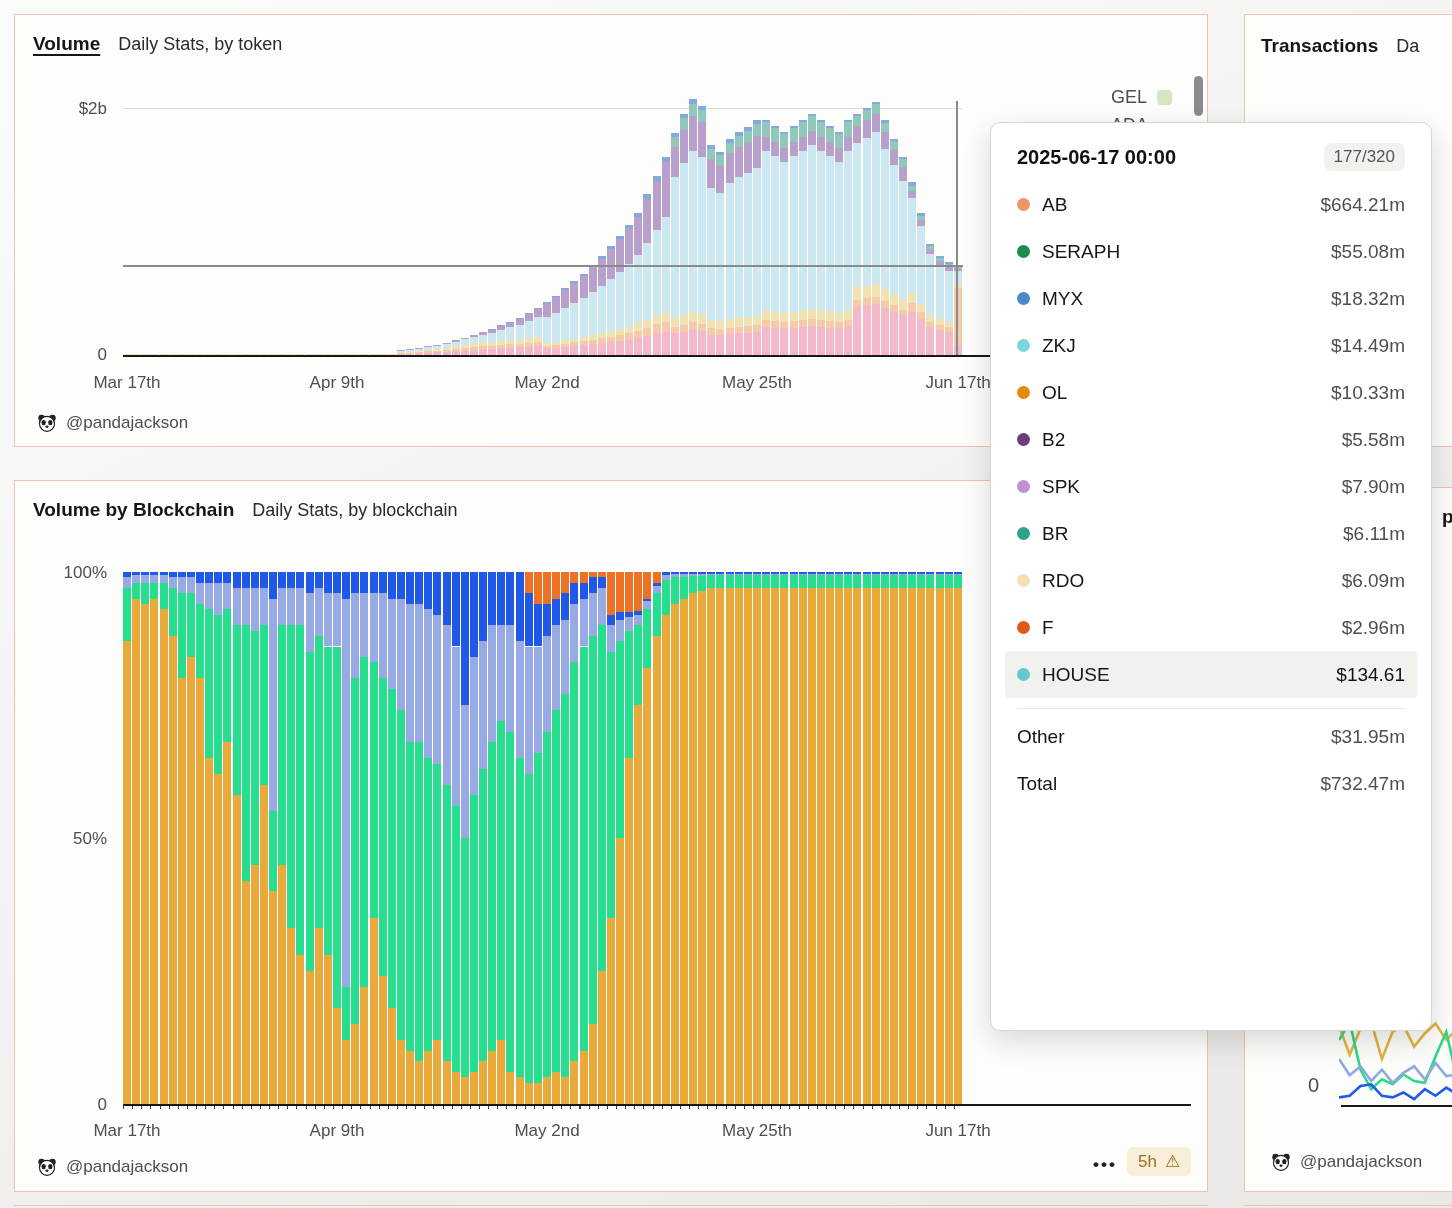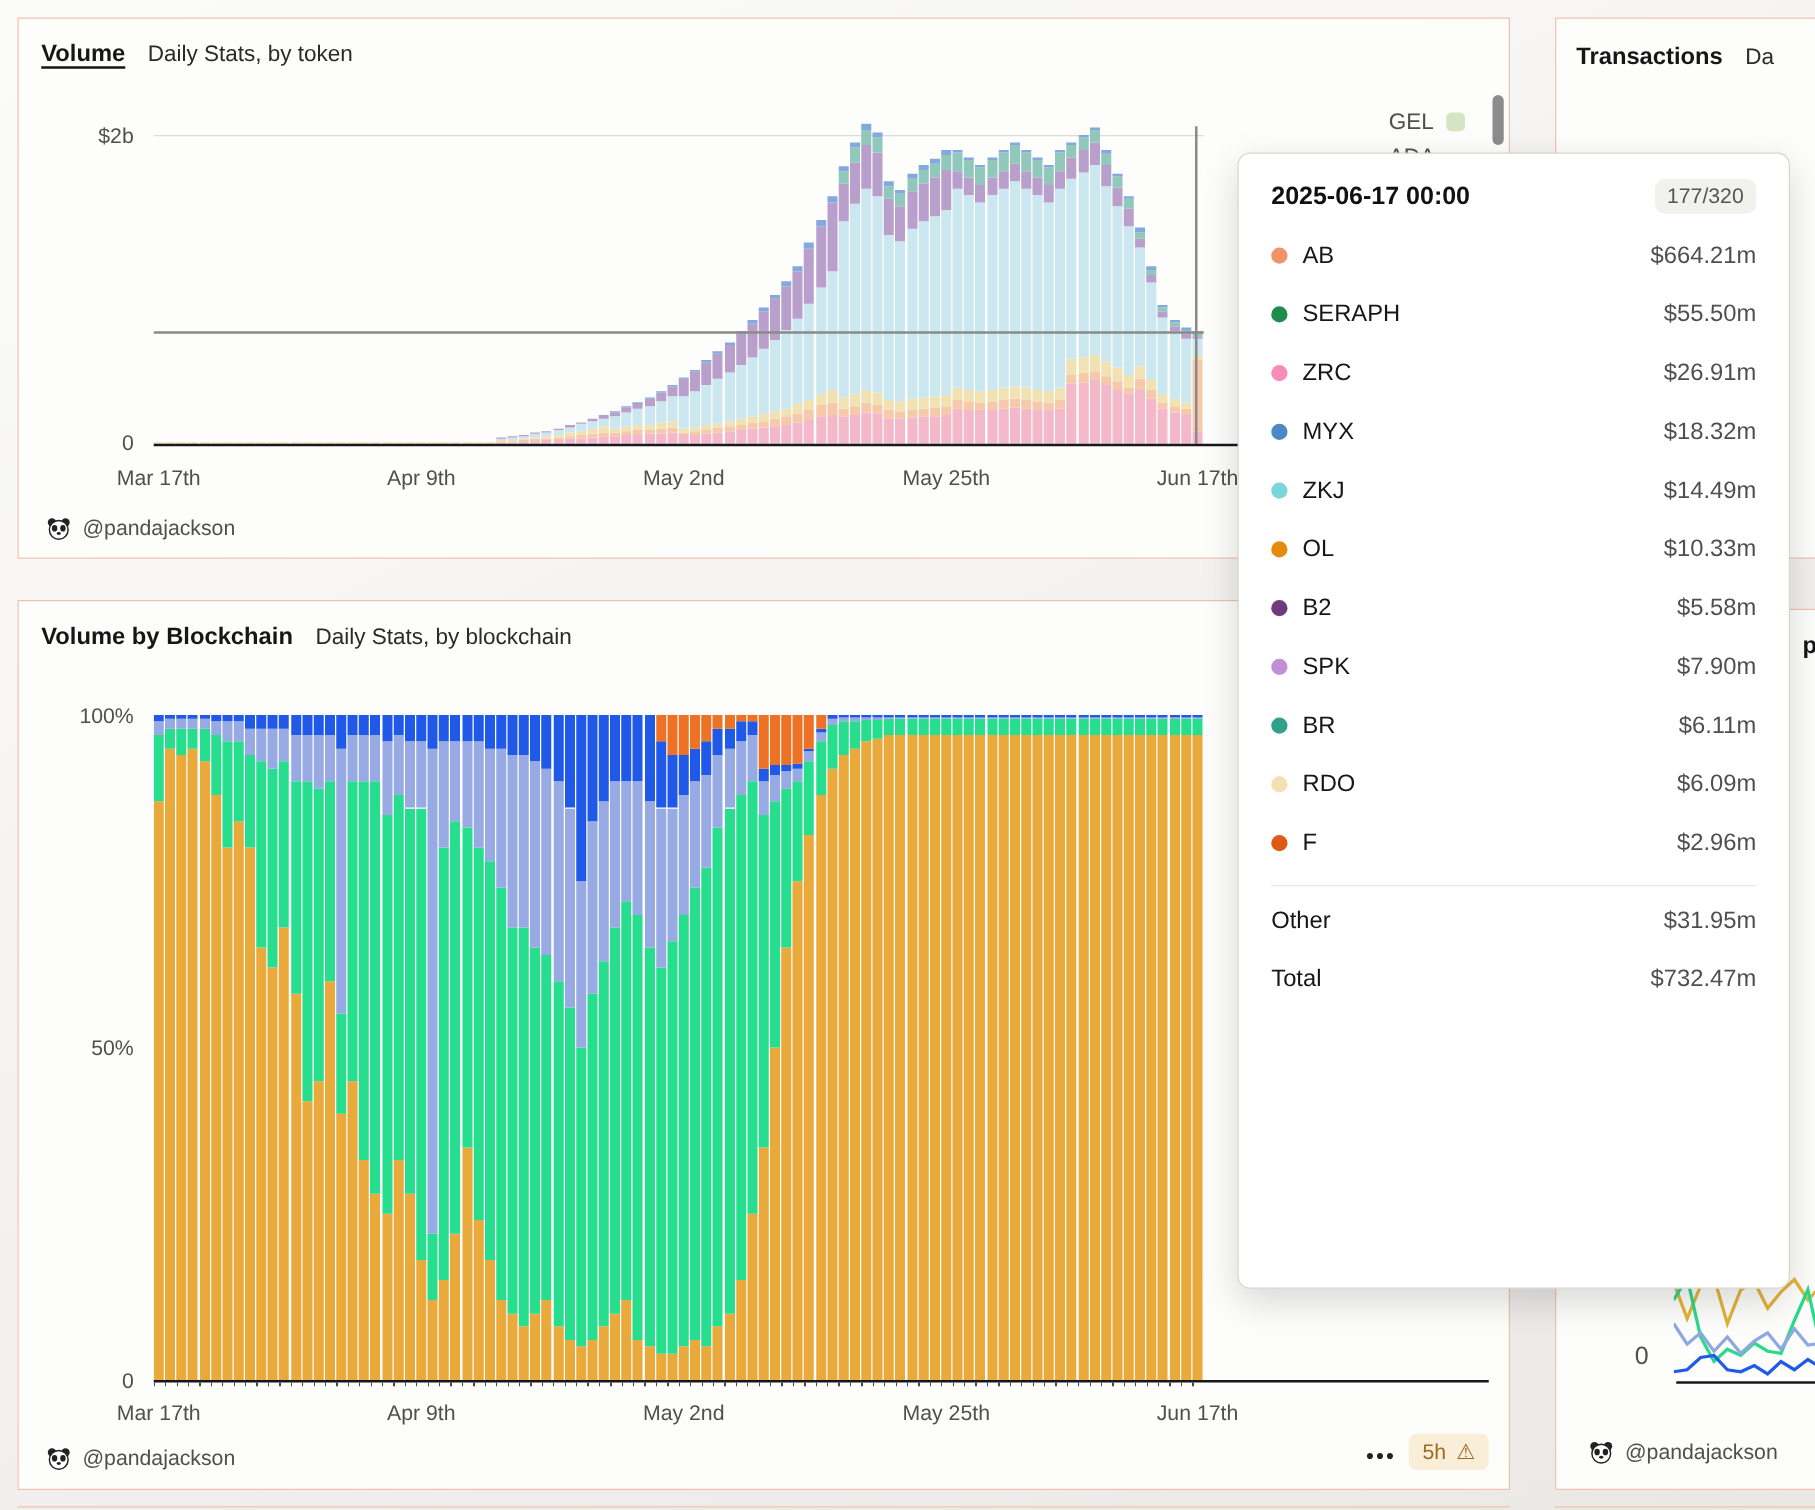--- a/index.html
+++ b/index.html
@@ -1045,26 +1045,21 @@
     </div>
     <div>
         <div class="tt-row">
           <span class="tt-dot" style="background: rgb(240, 148, 104);"></span>
           <span class="tt-label">AB</span>
           <span class="tt-value">$664.21m</span>
         </div>
         <div class="tt-row">
           <span class="tt-dot" style="background: rgb(31, 139, 77);"></span>
           <span class="tt-label">SERAPH</span>
-          <span class="tt-value">$55.50m</span>
-        </div>
-        <div class="tt-row">
-          <span class="tt-dot" style="background: rgb(249, 140, 187);"></span>
-          <span class="tt-label">ZRC</span>
-          <span class="tt-value">$26.91m</span>
+          <span class="tt-value">$55.08m</span>
         </div>
         <div class="tt-row">
           <span class="tt-dot" style="background: rgb(76, 135, 199);"></span>
           <span class="tt-label">MYX</span>
           <span class="tt-value">$18.32m</span>
         </div>
         <div class="tt-row">
           <span class="tt-dot" style="background: rgb(124, 213, 219);"></span>
           <span class="tt-label">ZKJ</span>
           <span class="tt-value">$14.49m</span>
@@ -1091,20 +1086,25 @@
         </div>
         <div class="tt-row">
           <span class="tt-dot" style="background: rgb(244, 224, 178);"></span>
           <span class="tt-label">RDO</span>
           <span class="tt-value">$6.09m</span>
         </div>
         <div class="tt-row">
           <span class="tt-dot" style="background: rgb(222, 91, 23);"></span>
           <span class="tt-label">F</span>
           <span class="tt-value">$2.96m</span>
+        </div>
+        <div class="tt-row hl">
+          <span class="tt-dot" style="background: rgb(99, 200, 207);"></span>
+          <span class="tt-label">HOUSE</span>
+          <span class="tt-value">$134.61</span>
         </div>
       </div>
     <div class="tt-div"></div>
     <div>
         <div class="tt-row">
           <span class="tt-label">Other</span>
           <span class="tt-value">$31.95m</span>
         </div>
         <div class="tt-row">
           <span class="tt-label">Total</span>

